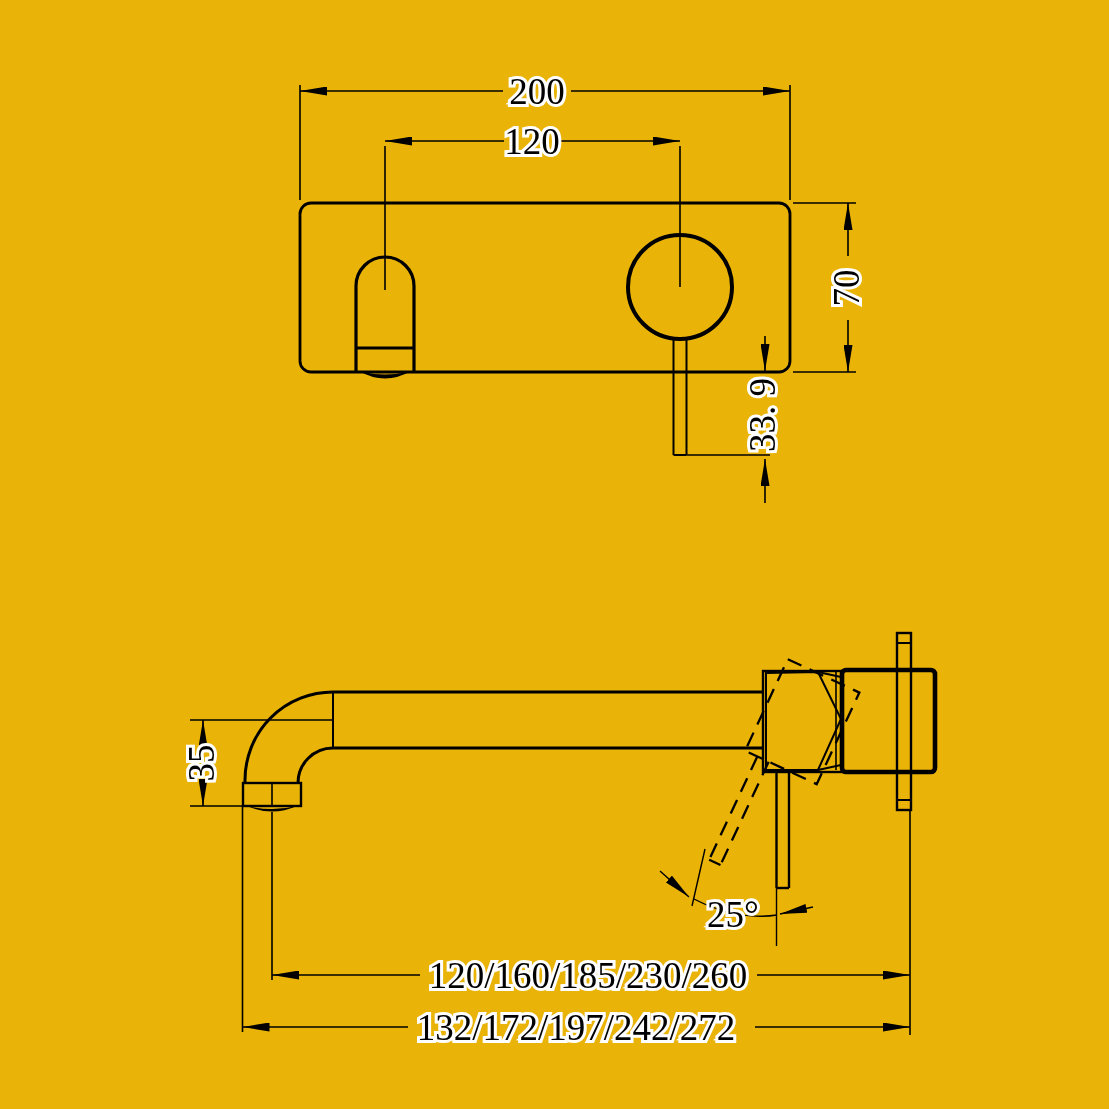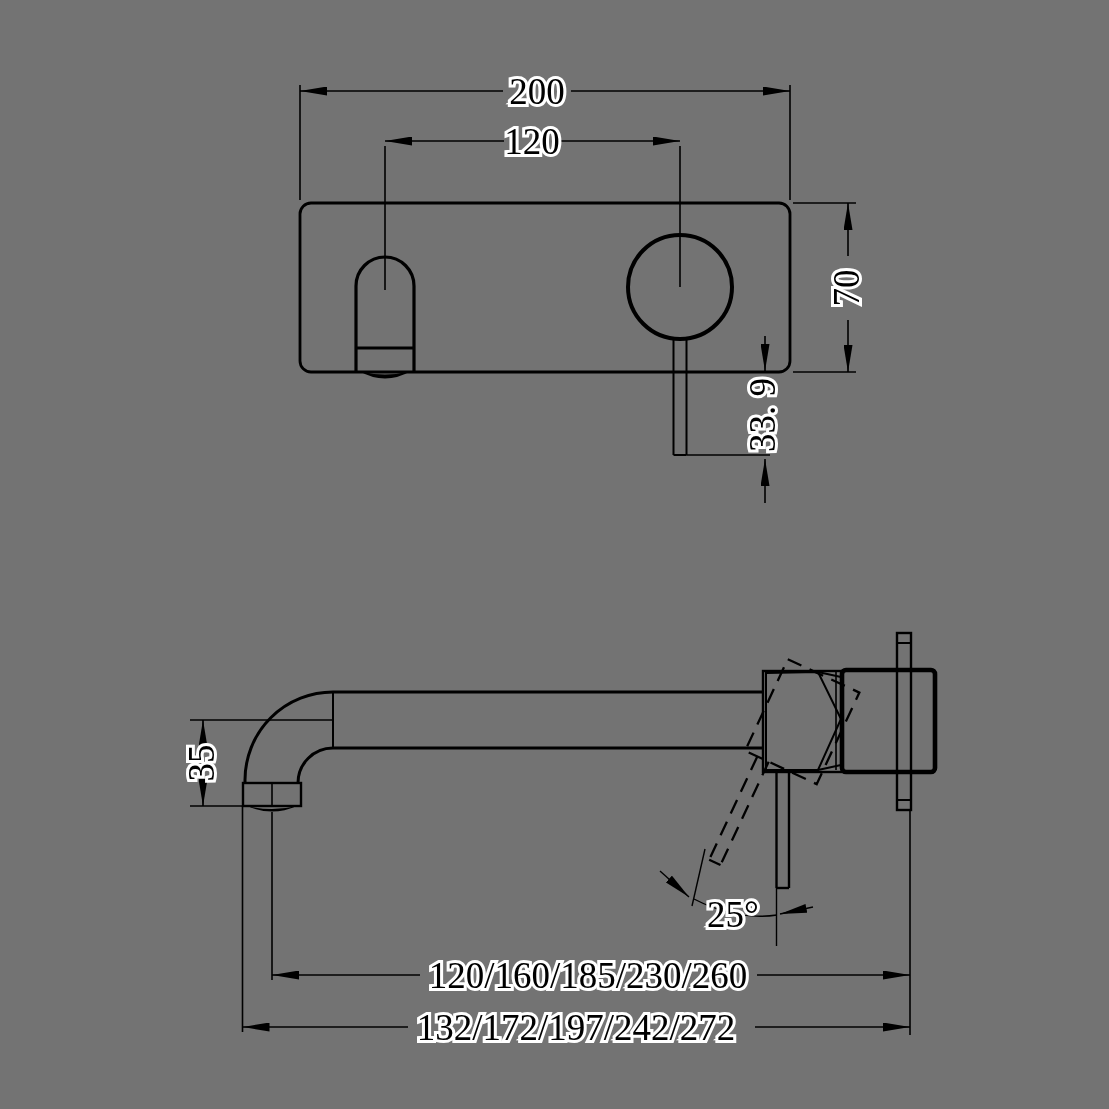--- a/index.html
+++ b/index.html
@@ -1,16 +1,16 @@
 <!DOCTYPE html>
 <html><head>
 <meta charset="utf-8">
 <style>
   html,body{margin:0;padding:0;background:#ffffff;}
-  .stage{width:1109px;height:1109px;background:#737373;position:relative;overflow:hidden;}
+  .stage{width:1109px;height:1109px;background:#eab308;position:relative;overflow:hidden;}
   svg{display:block;}
   .ink{stroke:#000000;fill:none;}
   .w-thin{stroke-width:1.6;}
   .w-xthin{stroke-width:1.4;}
   .w-med{stroke-width:2.4;}
   .w-main{stroke-width:3;}
   .w-thick{stroke-width:4.6;}
   .dash{stroke-dasharray:15 9;stroke-width:2.3;}
   text.dim{
     font-family:"Liberation Serif","DejaVu Serif",serif;

